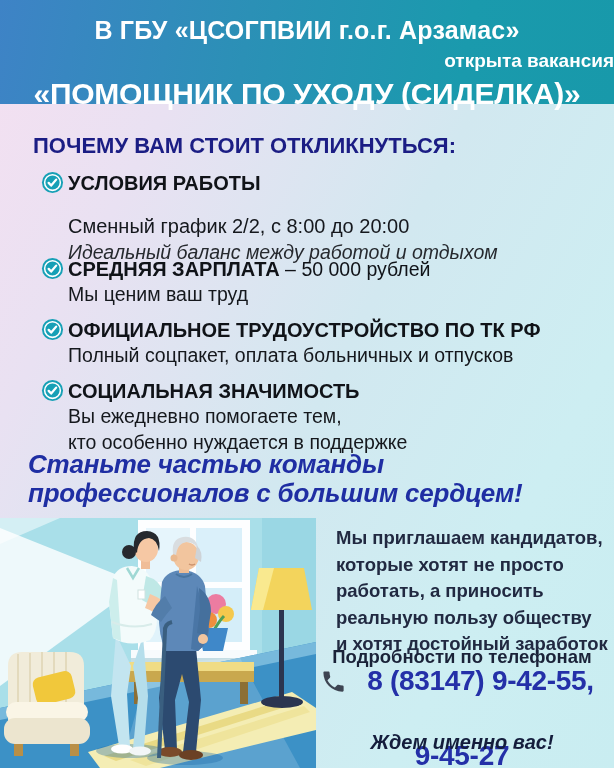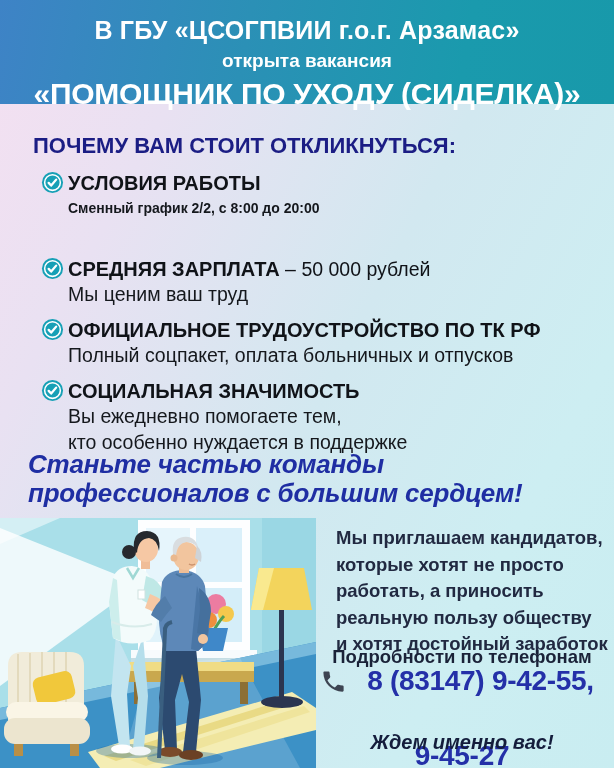--- a/index.html
+++ b/index.html
@@ -4,32 +4,32 @@
 <style>
   html,body{margin:0;padding:0;}
   body{width:614px;height:768px;overflow:hidden;font-family:"Liberation Sans",sans-serif;}
   .page{position:relative;width:614px;height:768px;overflow:hidden;
         background:linear-gradient(118deg,#f5e0f1 0%,#e9e1f2 22%,#d2e8f0 52%,#cdeef2 78%,#c9edf1 100%);}
   
   .header{position:absolute;left:0;top:0;width:614px;height:104px;
           background:linear-gradient(100deg,#3e83c6 0%,#2b90b6 40%,#1a9aad 75%,#1899aa 100%);
           color:#fff;text-align:center;}
   .header .l1{padding-top:16px;font-size:25px;font-weight:800;letter-spacing:.2px;white-space:nowrap;}
-  .header .l2{margin-top:5px;font-size:19px;font-weight:600;}
+  .header .l2{margin-top:5px;font-size:19px;font-weight:600;text-align:right;}
   .header .l3{margin-top:5px;font-size:30px;font-weight:800;white-space:nowrap;letter-spacing:-.3px;}
   
   .section-heading{position:absolute;left:33px;top:133px;font-size:22px;font-weight:800;color:#1b1d84;white-space:nowrap;}
   
   .benefit{position:absolute;left:41px;width:540px;}
   .check{position:absolute;left:0;top:1px;width:23px;height:23px;display:block;}
   .btxt{margin-left:27px;}
   .btitle{font-size:20px;font-weight:800;color:#101318;line-height:26px;white-space:nowrap;}
   .bsuffix{font-weight:400;font-size:19.5px;}
   .bline{font-size:19.5px;line-height:25.8px;color:#15181d;font-weight:400;white-space:nowrap;}
-  .bline.bold{font-weight:700;font-size:14px;}
+  .bline.bold{font-weight:400;font-size:20px;margin-top:18px;}
   .bline.italic{font-style:italic;color:#26292e;}
   
   .tagline{position:absolute;left:28px;top:450px;font-size:26px;line-height:28.5px;font-weight:800;
            font-style:italic;color:#1f2ea3;white-space:nowrap;letter-spacing:-.2px;}
   
   .invite{position:absolute;left:336px;top:525px;font-size:18.5px;font-weight:700;line-height:26.5px;color:#212941;white-space:nowrap;}
   .phones-label{position:absolute;left:312px;top:646px;width:300px;text-align:center;font-size:18.5px;font-weight:800;color:#1a2238;white-space:nowrap;}
   .phone-row{position:absolute;left:300px;top:665px;width:314px;display:flex;justify-content:center;align-items:center;
              font-size:28px;font-weight:800;color:#2430a8;white-space:nowrap;letter-spacing:-.3px;gap:13px;}
   .phone-row .phone-icon{width:27px;height:27px;margin-right:7px;flex:0 0 auto;}
@@ -56,20 +56,21 @@
     <span class="check">
       <svg viewBox="0 0 24 24">
           <circle cx="12" cy="12" r="11" fill="#17a0b6"></circle>
           <circle cx="12" cy="12" r="8.2" fill="none" stroke="#ffffff" stroke-width="1.6"></circle>
           <path d="M8 12.4l2.6 2.8 5.2-6.2" stroke="#ffffff" stroke-width="2.4" fill="none" stroke-linecap="round" stroke-linejoin="round"></path>
         </svg>
     </span>
     <div class="btxt">
       <div class="btitle">УСЛОВИЯ РАБОТЫ</div>
       <div class="bline bold">Сменный график 2/2, с 8:00 до 20:00</div>
+      <div class="bline italic">Идеальный баланс между работой и отдыхом</div>
     </div>
   </div>
 
   <div class="benefit" style="top:256px">
     <span class="check">
       <svg viewBox="0 0 24 24">
           <circle cx="12" cy="12" r="11" fill="#17a0b6"></circle>
           <circle cx="12" cy="12" r="8.2" fill="none" stroke="#ffffff" stroke-width="1.6"></circle>
           <path d="M8 12.4l2.6 2.8 5.2-6.2" stroke="#ffffff" stroke-width="2.4" fill="none" stroke-linecap="round" stroke-linejoin="round"></path>
         </svg>

